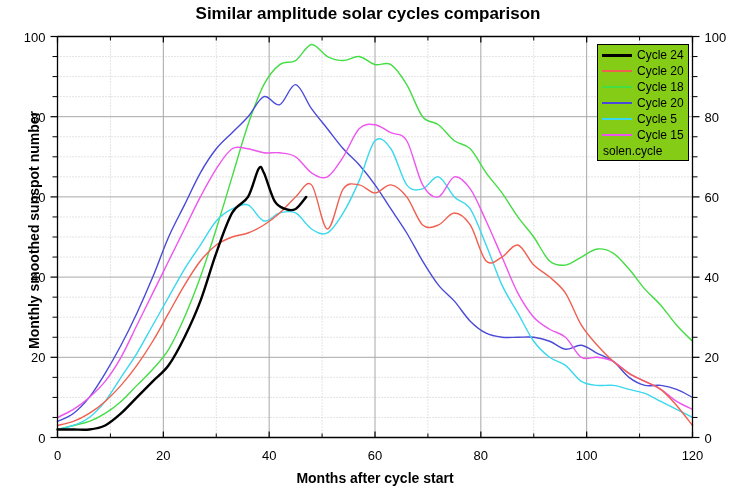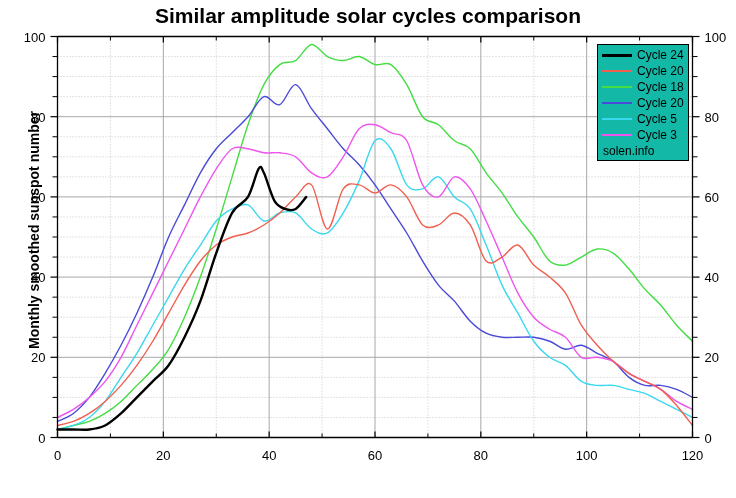--- a/index.html
+++ b/index.html
@@ -18,21 +18,21 @@
     width: 736px;
     height: 498px;
     background: #ffffff;
   }
   #chart-title {
     position: absolute;
     left: 0;
     top: 4px;
     width: 736px;
     text-align: center;
-    font-size: 21px;
+    font-size: 17px;
     font-weight: bold;
     color: #000000;
     letter-spacing: 0px;
   }
   #ylabel {
     position: absolute;
     left: -176px;
     top: 222px;
     width: 420px;
     text-align: center;
@@ -60,21 +60,21 @@
     font-family: "Liberation Sans", sans-serif;
     font-size: 13px;
     fill: #000000;
   }
   #legend {
     position: absolute;
     left: 597px;
     top: 44px;
     width: 92px;
     border: 1px solid #000000;
-    background: #14b8a6;
+    background: #84cc16;
     padding: 2px 0 1px 0;
     box-sizing: border-box;
   }
   .legend-row {
     display: flex;
     align-items: center;
     height: 16px;
     padding-left: 4px;
   }
   .legend-swatch {
@@ -242,20 +242,21 @@
         <text x="704.5" y="282.1" text-anchor="start" class="tick-label">40</text>
         <text x="45.5" y="201.9" text-anchor="end" class="tick-label">60</text>
         <text x="704.5" y="201.9" text-anchor="start" class="tick-label">60</text>
         <text x="45.5" y="121.69999999999999" text-anchor="end" class="tick-label">80</text>
         <text x="704.5" y="121.69999999999999" text-anchor="start" class="tick-label">80</text>
         <text x="45.5" y="41.5" text-anchor="end" class="tick-label">100</text>
         <text x="704.5" y="41.5" text-anchor="start" class="tick-label">100</text>
       </g>
   </svg>
 
+  <div id="xlabel">Months after cycle start</div>
 
   <div id="legend">
     <div id="legend-rows">
         <div class="legend-row">
           <span class="legend-swatch" style="border-top-color: rgb(0, 0, 0); border-top-width: 3px;"></span>
           <span class="legend-text">Cycle 24</span>
         </div>
         <div class="legend-row">
           <span class="legend-swatch" style="border-top-color: rgb(240, 96, 80); border-top-width: 2px;"></span>
           <span class="legend-text">Cycle 20</span>
@@ -267,19 +268,19 @@
         <div class="legend-row">
           <span class="legend-swatch" style="border-top-color: rgb(74, 74, 216); border-top-width: 2px;"></span>
           <span class="legend-text">Cycle 20</span>
         </div>
         <div class="legend-row">
           <span class="legend-swatch" style="border-top-color: rgb(58, 216, 238); border-top-width: 2px;"></span>
           <span class="legend-text">Cycle 5</span>
         </div>
         <div class="legend-row">
           <span class="legend-swatch" style="border-top-color: rgb(238, 85, 238); border-top-width: 2px;"></span>
-          <span class="legend-text">Cycle 3</span>
+          <span class="legend-text">Cycle 15</span>
         </div>
       </div>
-    <div class="legend-credit">solen.info</div>
+    <div class="legend-credit">solen.cycle</div>
   </div>
 
 </div>
 
 </body></html>

